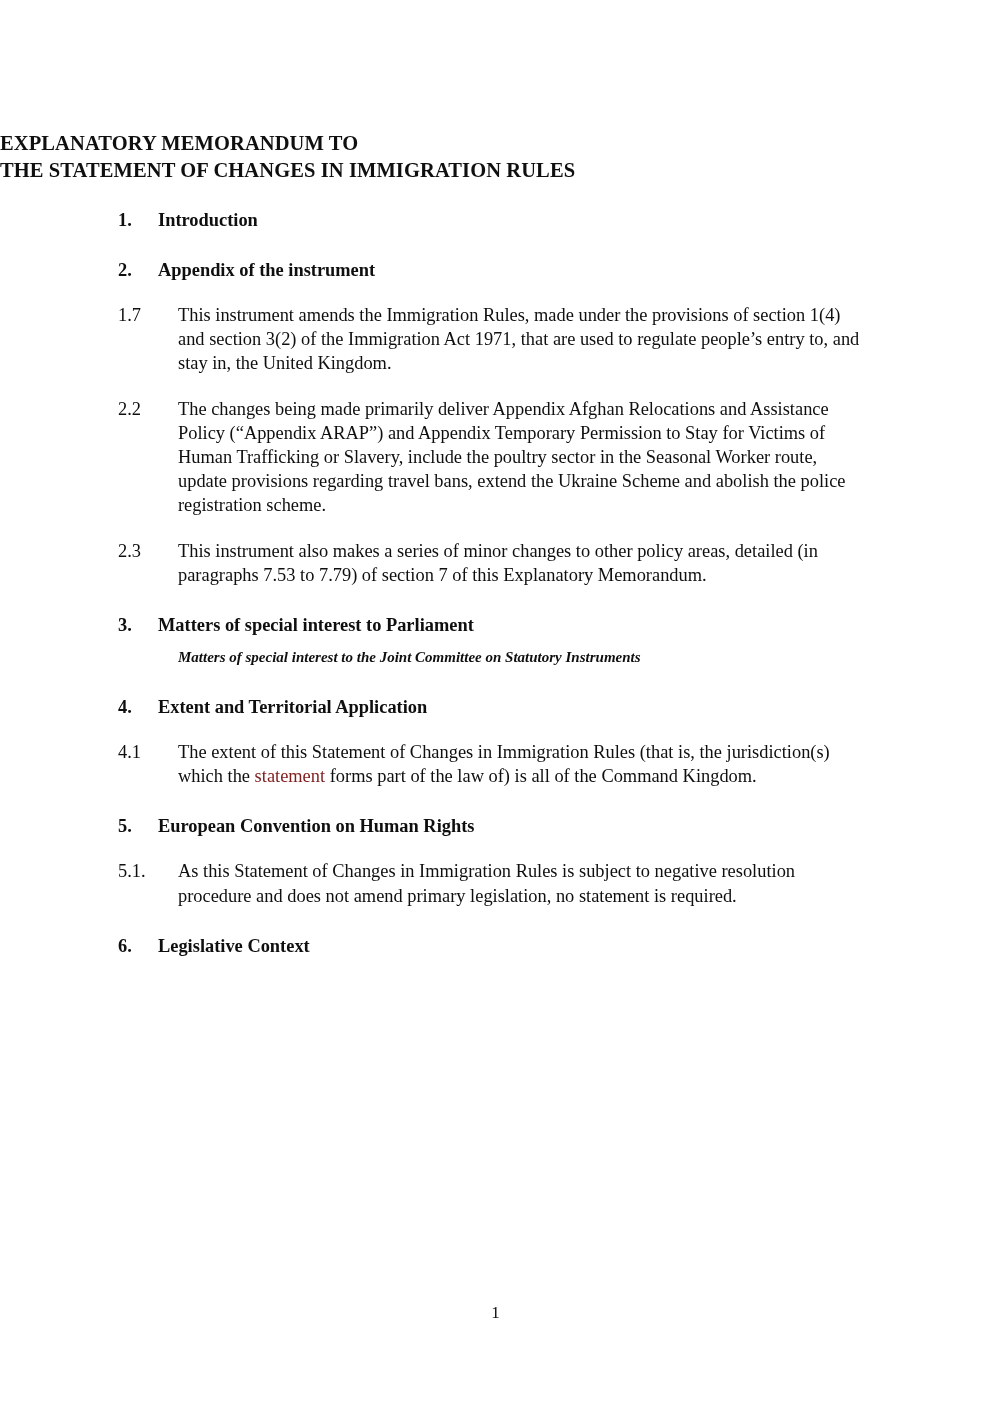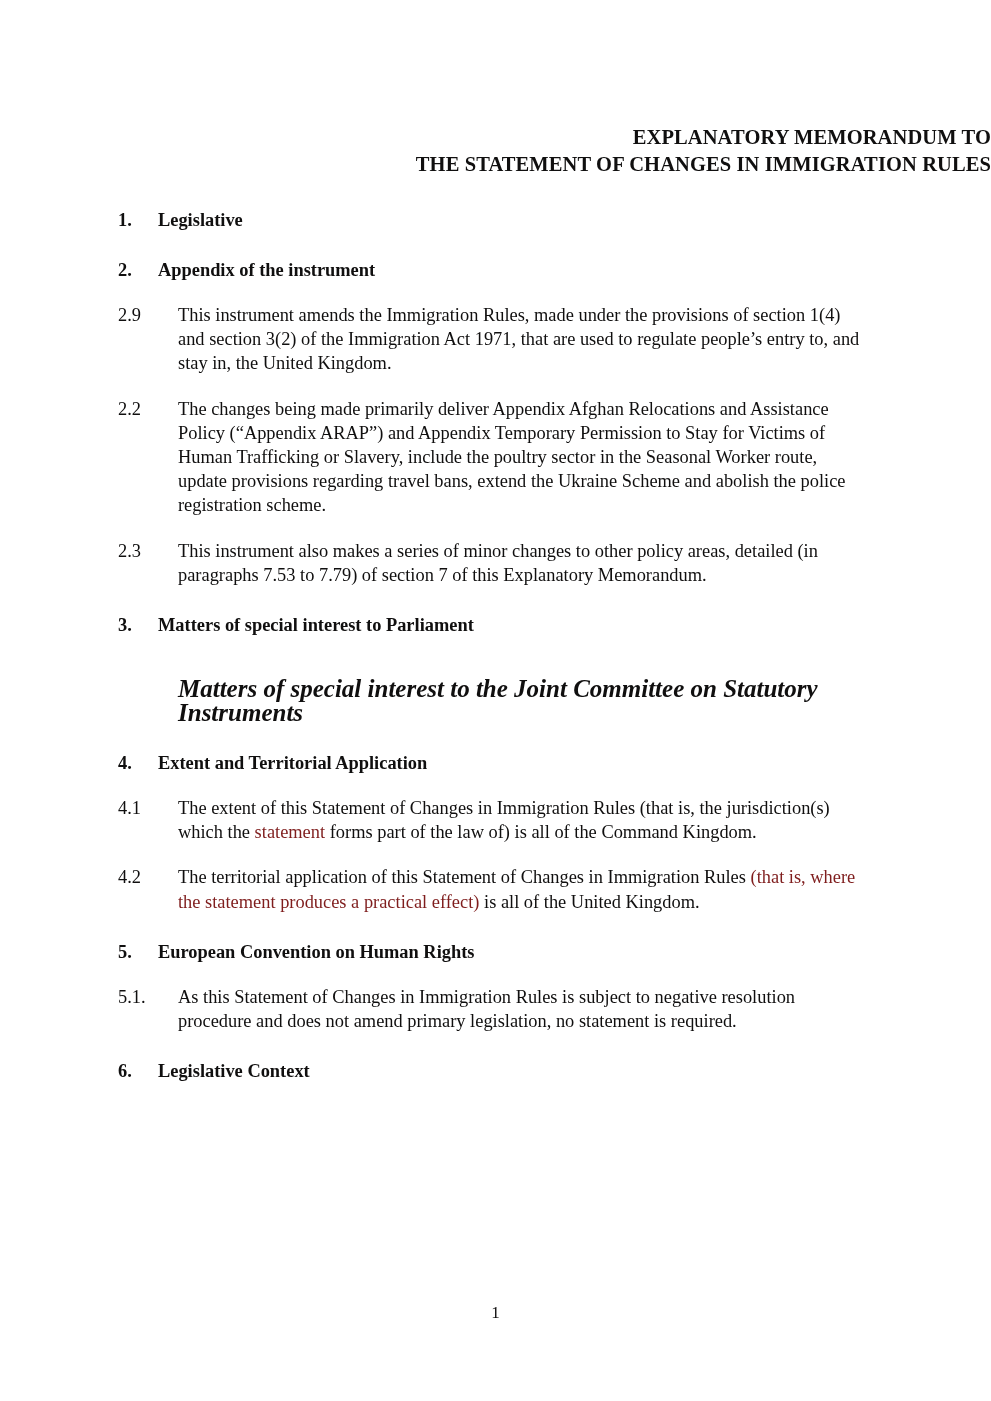--- a/index.html
+++ b/index.html
@@ -16,22 +16,22 @@
     font-family: "Liberation Serif", "DejaVu Serif", serif;
     color: #100f0f;
     overflow: hidden;
   }
 
   
   .title-block {
     position: absolute;
     left: 0;
     right: 0;
-    top: 124px;
-    text-align: right;
+    top: 130px;
+    text-align: left;
   }
   .title-line {
     font-weight: bold;
     font-size: 20.5px;
     line-height: 27px;
     letter-spacing: 0.1px;
     white-space: nowrap;
   }
 
   
@@ -72,23 +72,23 @@
   }
   .para .para-text {
     flex: 1 1 auto;
     text-align: left;
   }
 
   
   .subhead {
     font-weight: bold;
     font-style: italic;
-    font-size: 25px;
+    font-size: 15px;
     line-height: 24px;
-    margin-top: 40px;
+    margin-top: 8px;
     margin-left: 60px;
   }
 
   
   .faint { color: #7f1d1d; }
 
   
   .page-number {
     position: absolute;
     left: 0;
@@ -106,31 +106,31 @@
 
   <div class="title-block">
     <div class="title-line">EXPLANATORY MEMORANDUM TO</div>
     <div class="title-line">THE STATEMENT OF CHANGES IN IMMIGRATION RULES</div>
   </div>
 
   <div class="body-col">
 
     <div class="section-head">
       <span class="num">1.</span>
-      <span class="head-text">Legislative</span>
+      <span class="head-text">Introduction</span>
     </div>
 
 
     <div class="section-head">
       <span class="num">2.</span>
       <span class="head-text">Appendix of the instrument</span>
     </div>
 
     <div class="para">
-      <span class="num">2.9</span>
+      <span class="num">1.7</span>
       <span class="para-text">This instrument amends the Immigration Rules, made under the provisions of section 1(4) and section 3(2) of the Immigration Act 1971, that are used to regulate people’s entry to, and stay in, the United Kingdom.</span>
     </div>
 
     <div class="para">
       <span class="num">2.2</span>
       <span class="para-text">The changes being made primarily deliver Appendix Afghan Relocations and Assistance Policy (“Appendix ARAP”) and Appendix Temporary Permission to Stay for Victims of Human Trafficking or Slavery, include the poultry sector in the Seasonal Worker route, update provisions regarding travel bans, extend the Ukraine Scheme and abolish the police registration scheme.</span>
     </div>
 
     <div class="para">
       <span class="num">2.3</span>
@@ -148,24 +148,20 @@
     <div class="section-head">
       <span class="num">4.</span>
       <span class="head-text">Extent and Territorial Application</span>
     </div>
 
     <div class="para">
       <span class="num">4.1</span>
       <span class="para-text"><span>The extent of this Statement of Changes in Immigration Rules (that is, the jurisdiction(s) which the </span><span class="faint">statement</span><span> forms part of the law of) is all of the Command Kingdom.</span></span>
     </div>
 
-    <div class="para">
-      <span class="num">4.2</span>
-      <span class="para-text"><span>The territorial application of this Statement of Changes in Immigration Rules </span><span class="faint">(that is, where the statement produces a practical effect)</span><span> is all of the United Kingdom.</span></span>
-    </div>
 
     <div class="section-head">
       <span class="num">5.</span>
       <span class="head-text">European Convention on Human Rights</span>
     </div>
 
     <div class="para">
       <span class="num">5.1.</span>
       <span class="para-text">As this Statement of Changes in Immigration Rules is subject to negative resolution procedure and does not amend primary legislation, no statement is required.</span>
     </div>

